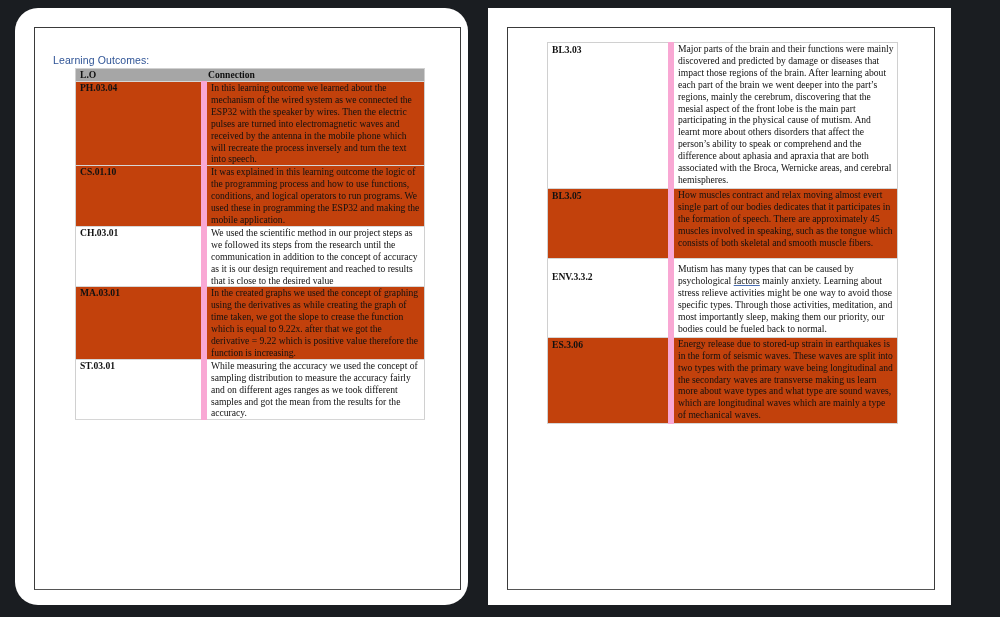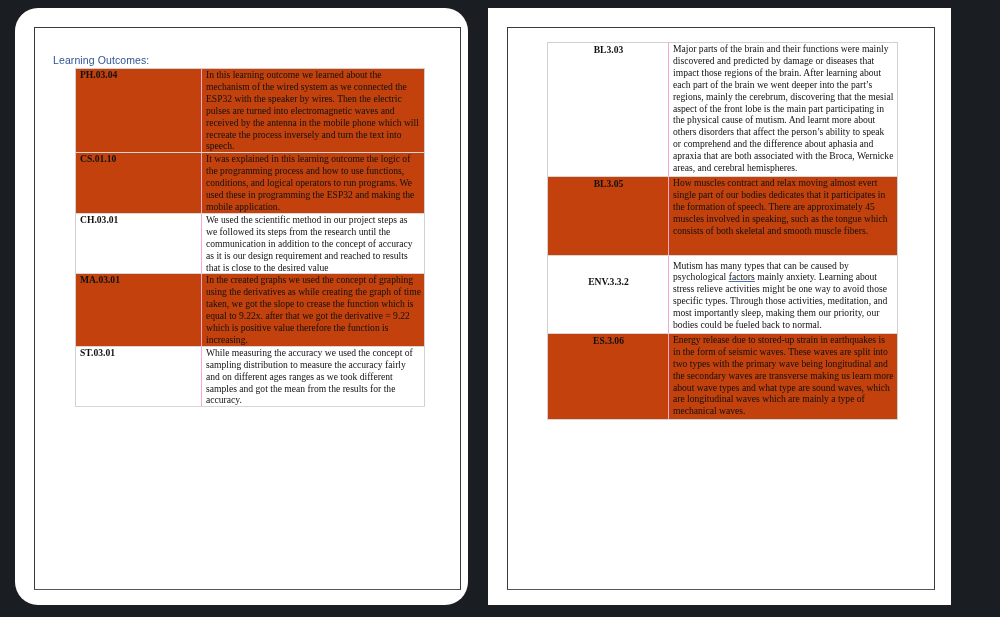--- a/index.html
+++ b/index.html
@@ -36,36 +36,40 @@
     vertical-align:top; padding:0 3px 0 4px;
     border-bottom:1px solid #d6d6d6;
   }
   table.lo td.code { font-weight:bold; width:118px; }
   table.lo th {
     background:#a6a6a6; text-align:left; font-weight:bold;
     height:12px; line-height:12px;
   }
   table.lo tr.shade td { background:#c2410c; }
   table.lo tr.plain td { background:#ffffff; }
-  table.lo td.conn { border-left:1px solid #f9a8d4; }
+  table.lo td.conn { border-left:6px solid #f9a8d4; }
   #table-left { left:60px; top:60px; width:350px; border:1px solid #d0d0d0; }
   #table-right { left:59px; top:34px; width:351px; border:1px solid #d0d0d0; }
-  #table-right td.code { width:113px; padding-top:1px;text-align:center; }
+  #table-right td.code { width:113px; padding-top:1px; }
   #table-right tr td { padding-bottom:2px; }
   .u-factors { text-decoration:underline; text-decoration-color:#4a6fb5;margin-top:12px; }
 </style>
 </head>
 <body>
 
 <div class="page" id="page-left">
   <div class="margin-box"></div>
   <div class="section-heading">Learning Outcomes:</div>
 
   <table class="lo" id="table-left">
     <tbody>
+        <tr>
+      <th style="width:118px">L.O</th>
+      <th>Connection</th>
+    </tr>
     <tr class="shade">
       <td class="code">PH.03.04</td>
       <td class="conn">In this learning outcome we learned about the mechanism of the wired system as we connected the ESP32 with the speaker by wires. Then the electric pulses are turned into electromagnetic waves and received by the antenna in the mobile phone which will recreate the process inversely and turn the text into speech.</td>
     </tr>
     <tr class="shade">
       <td class="code">CS.01.10</td>
       <td class="conn">It was explained in this learning outcome the logic of the programming process and how to use functions, conditions, and logical operators to run programs. We used these in programming the ESP32 and making the mobile application.</td>
     </tr>
     <tr class="plain">
       <td class="code">CH.03.01</td>
@@ -87,24 +91,24 @@
   <div class="margin-box"></div>
 
   <table class="lo" id="table-right">
     <tbody>
         <tr class="plain">
       <td class="code">BL3.03</td>
       <td class="conn">Major parts of the brain and their functions were mainly discovered and predicted by damage or diseases that impact those regions of the brain. After learning about each part of the brain we went deeper into the part’s regions, mainly the cerebrum, discovering that the mesial aspect of the front lobe is the main part participating in the physical cause of mutism. And learnt more about others disorders that affect the person’s ability to speak or comprehend and the difference about aphasia and apraxia that are both associated with the Broca, Wernicke areas, and cerebral hemispheres.</td>
     </tr>
     <tr class="shade">
       <td class="code">BL3.05</td>
-      <td class="conn" style="padding-bottom:18px">How muscles contract and relax moving almost evert single part of our bodies dedicates that it participates in the formation of speech. There are approximately 45 muscles involved in speaking, such as the tongue which consists of both skeletal and smooth muscle fibers.</td>
+      <td class="conn" style="padding-bottom:10px">How muscles contract and relax moving almost evert single part of our bodies dedicates that it participates in the formation of speech. There are approximately 45 muscles involved in speaking, such as the tongue which consists of both skeletal and smooth muscle fibers.</td>
     </tr>
     <tr class="plain">
-      <td class="code" style="padding-top:20px">ENV.3.3.2</td>
+      <td class="code" style="padding-top:12px">ENV.3.3.2</td>
       <td class="conn" style="padding-top:4px"><span>Mutism has many types that can be caused by psychological </span><span class="u-factors">factors</span><span> mainly anxiety. Learning about stress relieve activities might be one way to avoid those specific types. Through those activities, meditation, and most importantly sleep, making them our priority, our bodies could be fueled back to normal.</span></td>
     </tr>
     <tr class="shade">
       <td class="code">ES.3.06</td>
       <td class="conn">Energy release due to stored-up strain in earthquakes is in the form of seismic waves. These waves are split into two types with the primary wave being longitudinal and the secondary waves are transverse making us learn more about wave types and what type are sound waves, which are longitudinal waves which are mainly a type of mechanical waves.</td>
     </tr>
   </tbody>
     </table>
 </div>
 

